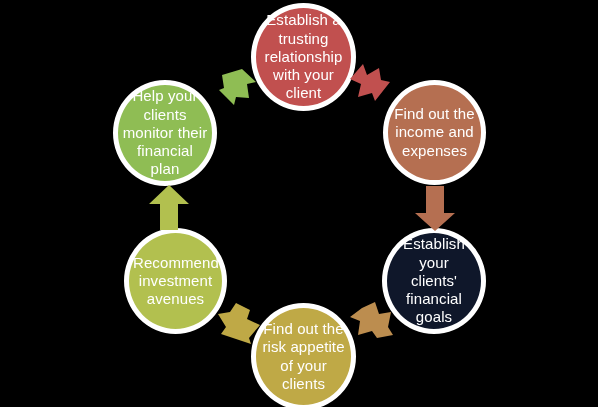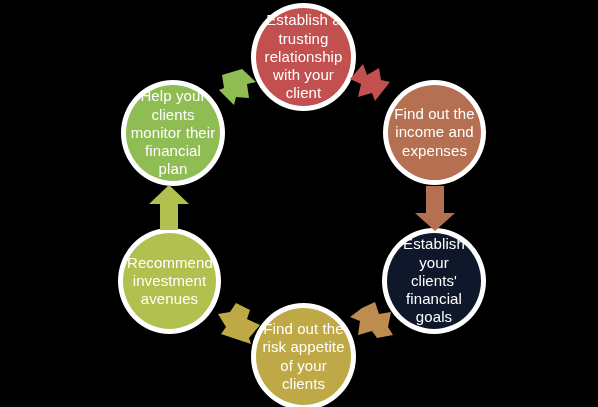--- a/index.html
+++ b/index.html
@@ -67,27 +67,27 @@
 clients'
 financial goals</span>
   </div>
 
   <div class="node" style="left:251px; top:303px; width:105px; height:107px; background:#bfa946;">
     <span class="label">Find out the
 risk appetite
 of your clients</span>
   </div>
 
-  <div class="node" style="left:118px; top:228px; width:103px; height:106px; background:#b2c04f;text-align:center;">
+  <div class="node" style="left:124px; top:228px; width:103px; height:106px; background:#b2c04f;text-align:center;">
     <span class="label">Recommend
 investment
 avenues</span>
   </div>
 
-  <div class="node" style="left:121px; top:80px; width:104px; height:106px; background:#8fbd54;">
+  <div class="node" style="left:113px; top:80px; width:104px; height:106px; background:#8fbd54;">
     <span class="label">Help your
 clients
 monitor their
 financial plan</span>
   </div>
 
   <div class="arrow" style="left:216px; top:68px;">
     <svg width="44" height="42" viewBox="0 0 44 42" aria-hidden="true">
       <polygon points="28,1 42,14 33,16 35,30 22,29 20,37 5,22 10,20 8,7" fill="#8fbd54" transform="translate(-2,0)"></polygon>
     </svg>

